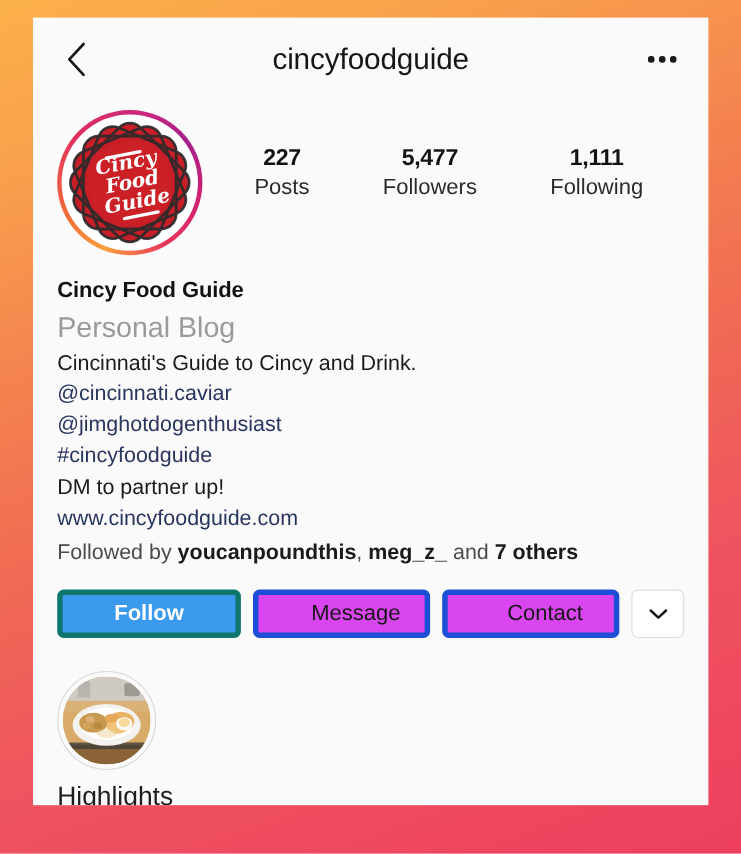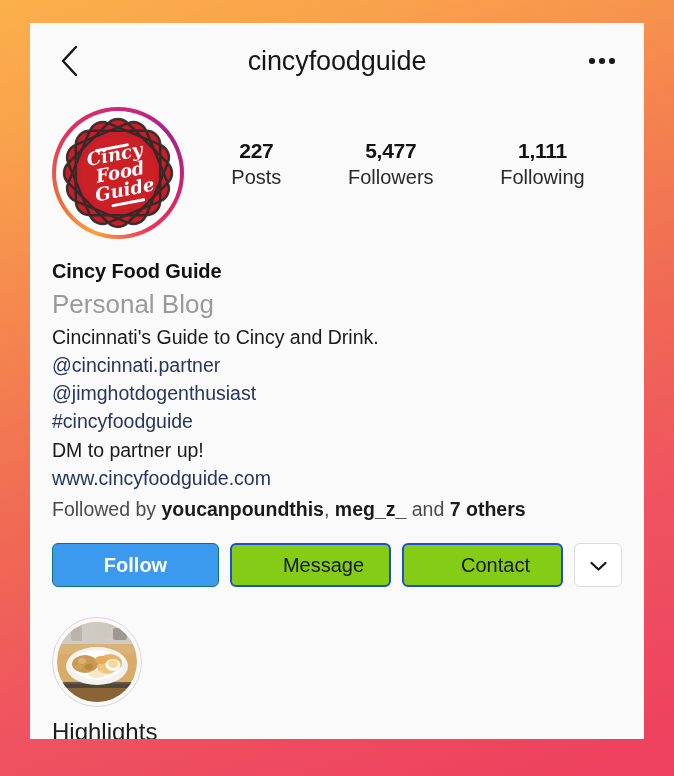--- a/index.html
+++ b/index.html
@@ -20,21 +20,21 @@
         #ef5360 72%,
         #ee3f5f 100%);
     display: flex;
     align-items: flex-start;
     justify-content: center;
   }
 
   .phone-card {
     position: absolute;
     left: 30px;
-    top: 23px;
+    top: 16px;
     width: 614px;
     height: 716px;
     background: #fafafa;
     overflow: hidden;
   }
 
   
   .app-header {
     position: relative;
     height: 76px;
@@ -189,26 +189,26 @@
     justify-content: center;
     font-size: 20px;
     cursor: pointer;
     user-select: none;
   }
   .btn-follow {
     flex: 0 0 167px;
     background: #3c9aee;
     color: #ffffff;
     font-weight: bold;
-    border: 1px solid #0f766e;
+    border: 5px solid #0f766e;
   }
   .btn-outline {
     flex: 1 1 0;
-    background: #84cc16;
-    border: 2px solid #1d4ed8;
+    background: #d946ef;
+    border: 5px solid #1d4ed8;
     color: #171717;
     padding-left: 26px;
   }
   .btn-caret {
     flex: 0 0 48px;
     background: #ffffff;
     border: 1px solid #dcdcdc;
   }
 
   
@@ -311,21 +311,21 @@
         <div class="stat-num">1,111</div>
         <div class="stat-label">Following</div>
       </div>
     </div>
   </div>
 
   <div class="bio">
     <div class="bio-name">Cincy Food Guide</div>
     <div class="bio-category">Personal Blog</div>
     <div class="bio-line">Cincinnati's Guide to Cincy and Drink.</div>
-    <div class="bio-link">@cincinnati.partner</div>
+    <div class="bio-link">@cincinnati.caviar</div>
     <div class="bio-link">@jimghotdogenthusiast</div>
     <div class="bio-link">#cincyfoodguide</div>
     <div class="bio-line">DM to partner up!</div>
     <div class="bio-url">www.cincyfoodguide.com</div>
   </div>
 
   <div class="followed-by">
     <span>Followed by </span><b>youcanpoundthis</b><span>, </span><b>meg_z_</b><span> and </span><b>7 others</b>
   </div>
 

